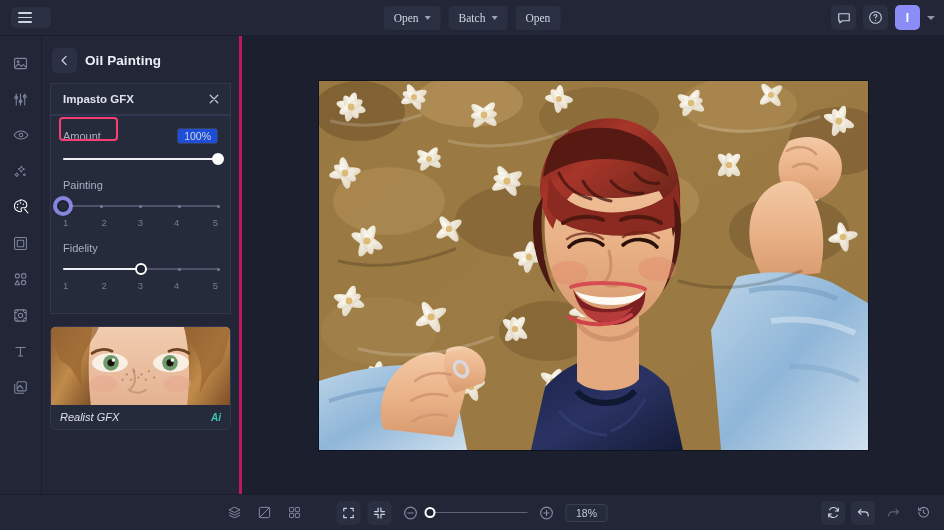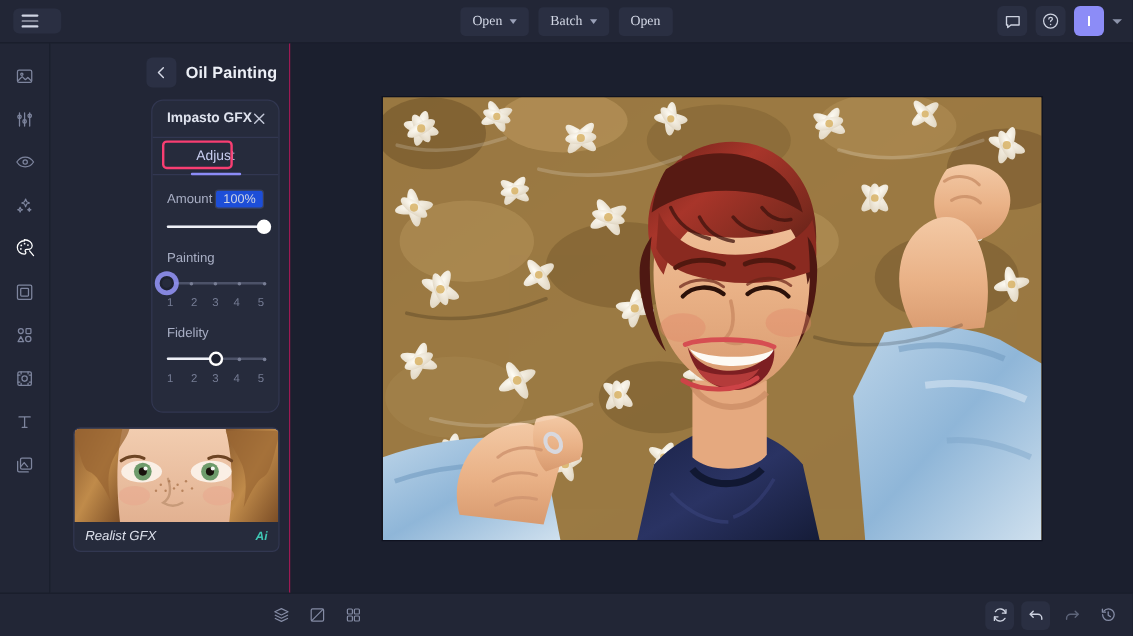--- a/index.html
+++ b/index.html
@@ -73,34 +73,33 @@
     display: flex; align-items: center; justify-content: center; cursor: pointer;
     color: #7e859e;
   }
   .rail-item.active { color: #ffffff; }
   .rail-item svg { display:block; }
 
   
   .panel {
     width: 200px; flex: 0 0 200px; background: #222636;
     display: flex; flex-direction: column;
-    border-right: 1px solid #be185d;
+    border-right: 3px solid #be185d;
     overflow: hidden;
-    align-items: flex-end;
   }
   .panel-head { display: flex; align-items: center; gap: 8px; padding: 12px 10px 10px 10px; }
   .backbtn {
     width: 25px; height: 25px; border-radius: 5px; background: #2b3044;
     display: flex; align-items: center; justify-content: center; cursor: pointer; color: #d5d9e6;
   }
   .panel-title { font-size: 13.5px; color: #eceff6; font-weight: 600; letter-spacing: .1px; }
 
   .card {
     margin: 0 8px; background: #262b3c; border: 1px solid #323751;
-    border-radius: 10px; overflow: hidden;
+    border-radius: 0; overflow: hidden;
   }
   .card-head {
     display: flex; align-items: center; justify-content: space-between;
     padding: 9px 10px 9px 12px; border-bottom: 1px solid #323751;
   }
   .card-title { font-size: 11.5px; color: #dfe3ee; font-weight: 600; }
   .closex { color: #c3c8d8; cursor: pointer; line-height: 0; }
 
   .tabs { display: flex; position: relative; border-bottom: 1px solid #323751; }
   .tab {
@@ -347,21 +346,20 @@
         <div class="card-head">
           <span class="card-title">Impasto GFX</span>
           <span class="closex">
             <svg width="12" height="12" viewBox="0 0 14 14" fill="none" stroke="currentColor" stroke-width="1.4">
               <path d="M2.6 2.6l8.8 8.8M11.4 2.6l-8.8 8.8" stroke-linecap="round"></path>
             </svg>
           </span>
         </div>
 
         <div class="tabs">
-          <div class="tab active">Adjust</div>
           <div class="tab-highlight"></div>
         </div>
 
         <div class="ctrls">
 
           <div class="ctrl">
             <div class="ctrl-row">
               <span class="ctrl-label">Amount</span>
               <span class="ctrl-val">100%</span>
             </div>
@@ -793,20 +791,49 @@
       <div class="bicon">
         <svg width="15" height="15" viewBox="0 0 18 18" fill="none" stroke="currentColor" stroke-width="1.2">
           <rect x="3" y="3" width="5" height="5" rx=".9"></rect>
             <rect x="10" y="3" width="5" height="5" rx=".9"></rect>
           <rect x="3" y="10" width="5" height="5" rx=".9"></rect>
             <rect x="10" y="10" width="5" height="5" rx=".9"></rect>
         </svg>
       </div>
     </div>
 
+    <div class="bcenter">
+      <div class="bicon boxed">
+        <svg width="14" height="14" viewBox="0 0 16 16" fill="none" stroke="currentColor" stroke-width="1.4">
+          <path d="M2.6 5.6V2.6h3M13.4 5.6V2.6h-3M2.6 10.4v3h3M13.4 10.4v3h-3" stroke-linecap="round" stroke-linejoin="round"></path>
+        </svg>
+      </div>
+      <div class="bicon boxed">
+        <svg width="14" height="14" viewBox="0 0 16 16" fill="none" stroke="currentColor" stroke-width="1.4">
+          <path d="M6.4 2.4v4h-4M9.6 2.4v4h4M6.4 13.6v-4h-4M9.6 13.6v-4h4" stroke-linecap="round" stroke-linejoin="round"></path>
+        </svg>
+      </div>
+      <div class="bicon">
+        <svg width="16" height="16" viewBox="0 0 18 18" fill="none" stroke="currentColor" stroke-width="1.3">
+          <circle cx="9" cy="9" r="6.6"></circle>
+            <path d="M6 9h6" stroke-linecap="round"></path>
+        </svg>
+      </div>
+      <div class="zoomslider">
+        <div class="ztrack"></div>
+        <div class="zknob" id="zoom-knob" style="left: 0%;"></div>
+      </div>
+      <div class="bicon">
+        <svg width="16" height="16" viewBox="0 0 18 18" fill="none" stroke="currentColor" stroke-width="1.3">
+          <circle cx="9" cy="9" r="6.6"></circle>
+            <path d="M6 9h6M9 6v6" stroke-linecap="round"></path>
+        </svg>
+      </div>
+      <div class="zoomval">18%</div>
+    </div>
 
     <div class="bright">
       <div class="bicon boxed">
         <svg width="15" height="15" viewBox="0 0 18 18" fill="none" stroke="currentColor" stroke-width="1.3">
           <path d="M14.4 7.2A5.6 5.6 0 004.2 5.6" stroke-linecap="round"></path>
           <path d="M3.6 10.8a5.6 5.6 0 0010.2 1.6" stroke-linecap="round"></path>
           <path d="M14.8 3.6v3.6h-3.6M3.2 14.4v-3.6h3.6" stroke-linecap="round" stroke-linejoin="round"></path>
         </svg>
       </div>
       <div class="bicon boxed">

